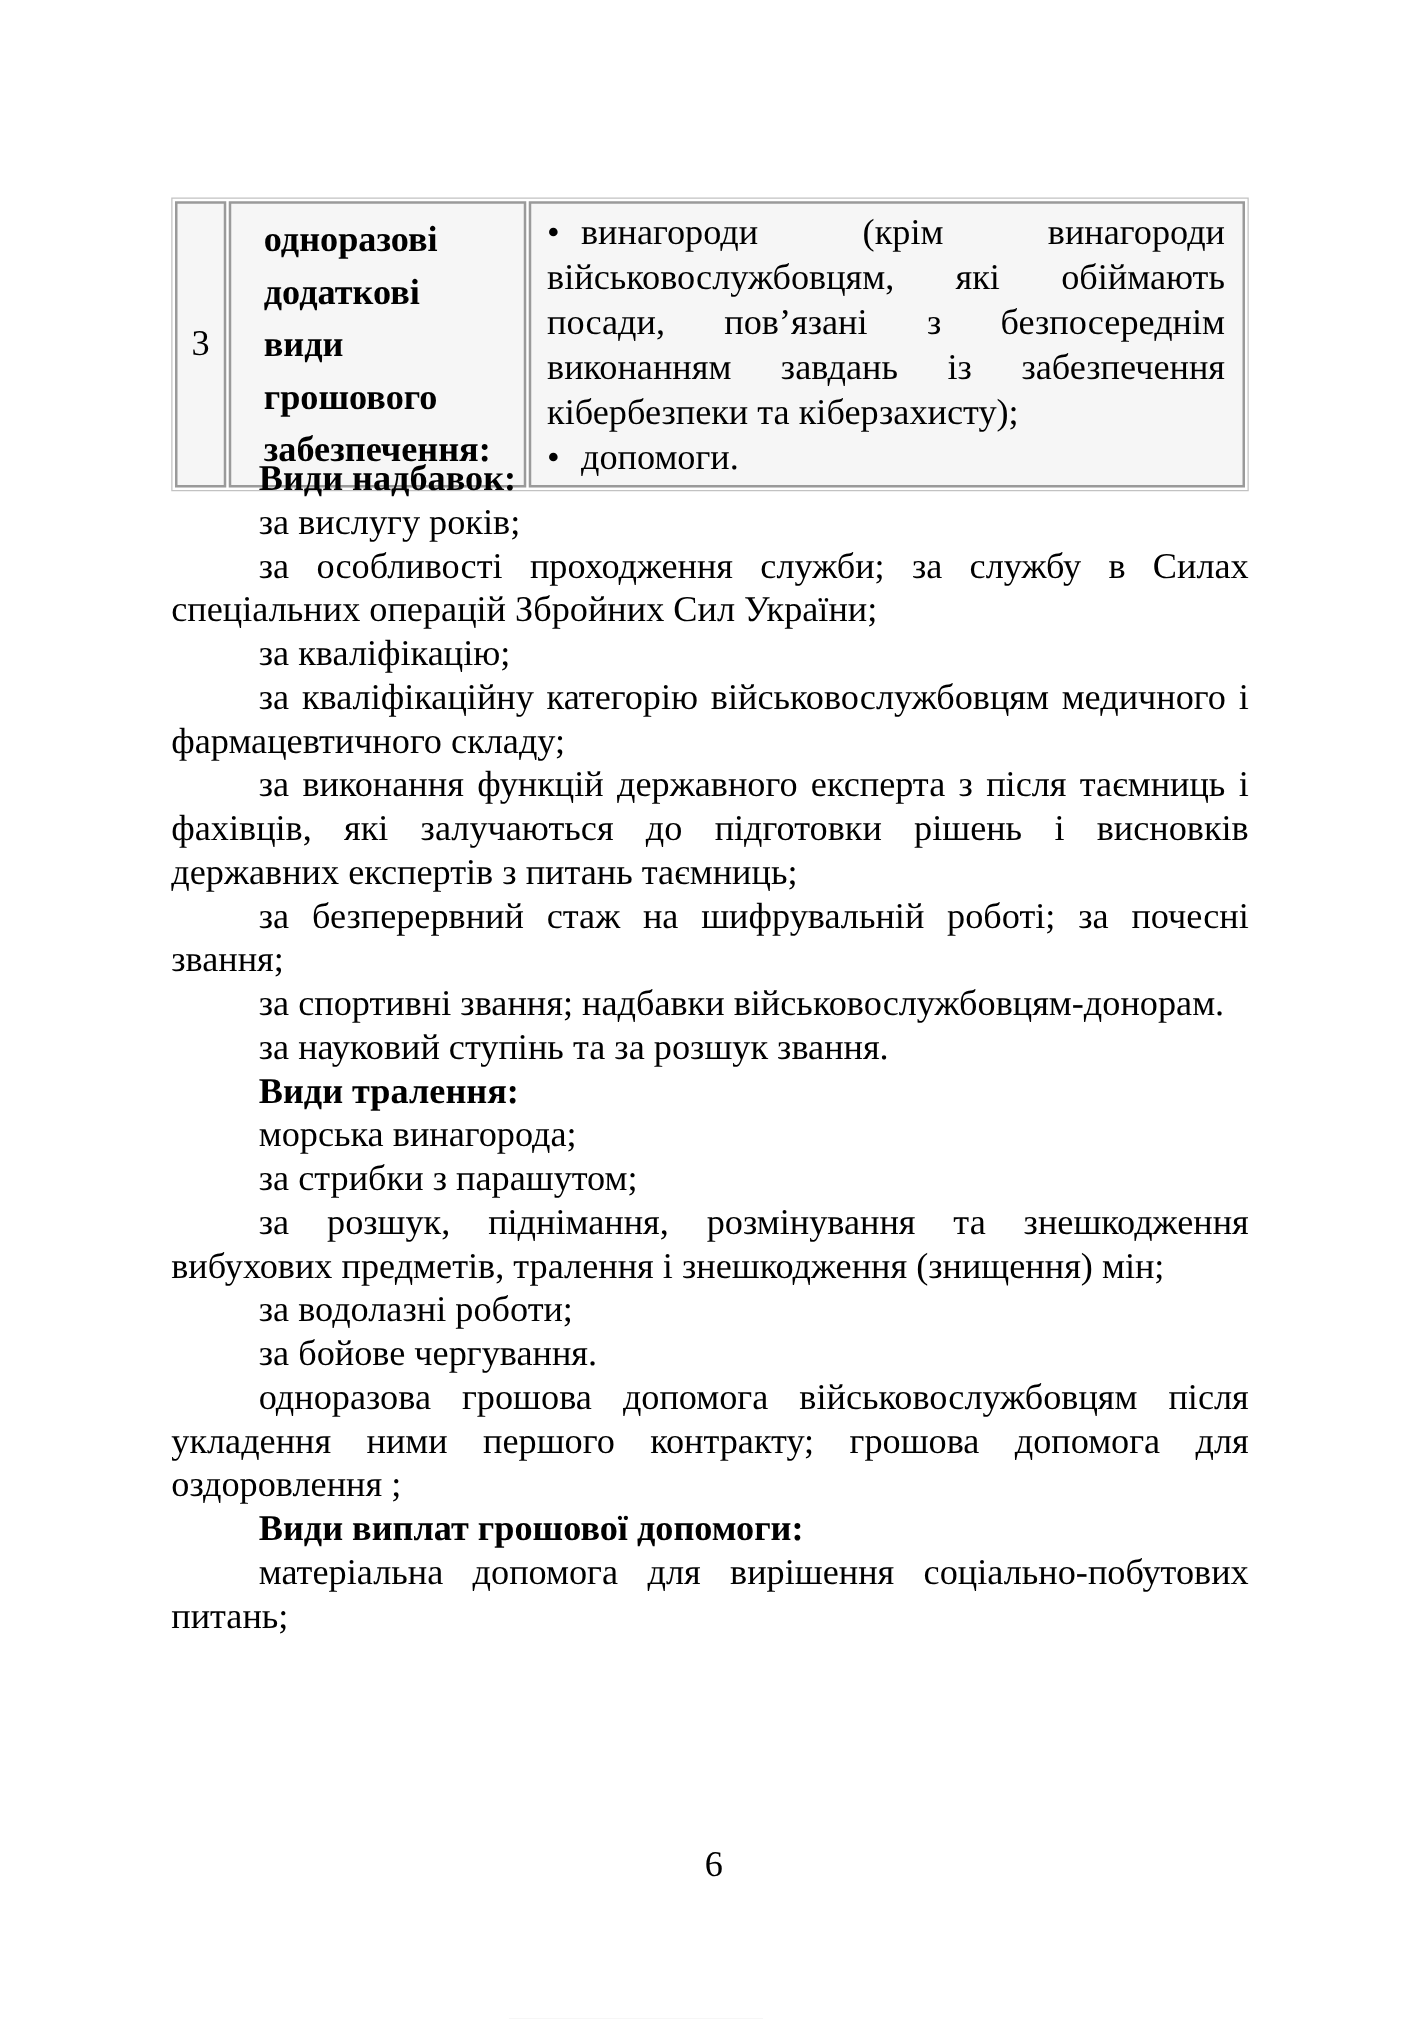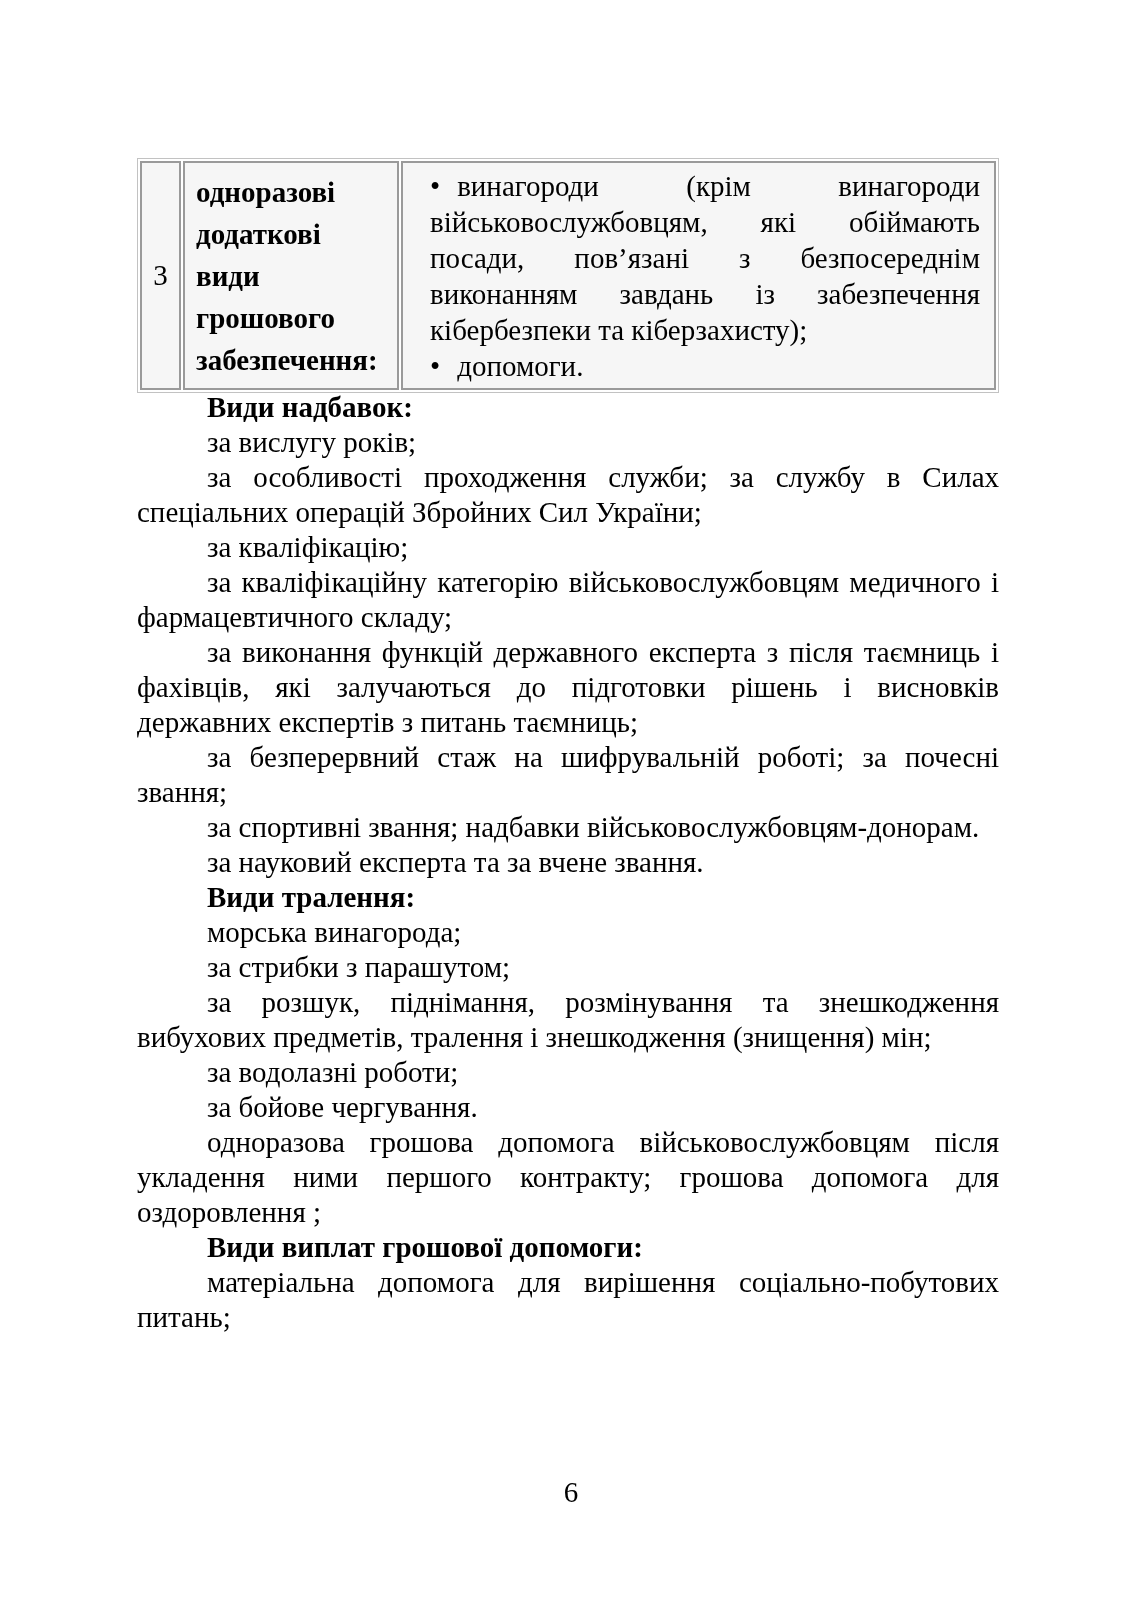--- a/index.html
+++ b/index.html
@@ -26,32 +26,32 @@
   .td {
     display:table-cell;
     border:2px solid #9a9a9a;
     background:#f6f6f6;
     font-size:29px;
   }
   .td-num   { width:41px; text-align:center; vertical-align:middle; }
   .td-label {
     width:216px; vertical-align:middle;
     font-weight:bold; text-align:justify;
-    padding:4px 11px; line-height:42px;
+    padding:4px 26px; line-height:42px;
   }
   .td-content {
     vertical-align:top; text-align:justify;
-    padding:5px 14px 4px 27px; line-height:36px;
+    padding:5px 14px 4px 13px; line-height:36px;
   }
   .bullet-item { text-align:justify; }
   .bullet { margin-right:17px; }
 
   
   .body-text {
-    position:absolute; left:137px; top:390px; width:862px;
+    position:absolute; left:137px; top:366px; width:862px;
     font-size:29px; line-height:35px;
   }
   .para { text-align:justify; text-indent:70px; }
 
   
   .page-number {
     position:absolute; left:0; top:1476px; width:100%;
     text-align:center; font-size:29px;
   }
 </style>
@@ -77,21 +77,21 @@
 
   <div class="body-text">
     <p class="para"><b>Види надбавок:</b><span></span></p>
     <p class="para"><b></b><span>за вислугу років;</span></p>
     <p class="para"><b></b><span>за особливості проходження служби; за службу в Силах спеціальних операцій Збройних Сил України;</span></p>
     <p class="para"><b></b><span>за кваліфікацію;</span></p>
     <p class="para"><b></b><span>за кваліфікаційну категорію військовослужбовцям медичного і фармацевтичного складу;</span></p>
     <p class="para"><b></b><span>за виконання функцій державного експерта з після таємниць і фахівців, які залучаються до підготовки рішень і висновків державних експертів з питань таємниць;</span></p>
     <p class="para"><b></b><span>за безперервний стаж на шифрувальній роботі; за почесні звання;</span></p>
     <p class="para"><b></b><span>за спортивні звання; надбавки військовослужбовцям-донорам.</span></p>
-    <p class="para"><b></b><span>за науковий експерта та за вчене звання.</span></p>
+    <p class="para"><b></b><span>за науковий ступінь та за розшук звання.</span></p>
     <p class="para"><b>Види тралення:</b><span></span></p>
     <p class="para"><b></b><span>морська винагорода;</span></p>
     <p class="para"><b></b><span>за стрибки з парашутом;</span></p>
     <p class="para"><b></b><span>за розшук, піднімання, розмінування та знешкодження вибухових предметів, тралення і знешкодження (знищення) мін;</span></p>
     <p class="para"><b></b><span>за водолазні роботи;</span></p>
     <p class="para"><b></b><span>за бойове чергування.</span></p>
     <p class="para"><b></b><span>одноразова грошова допомога військовослужбовцям після укладення ними першого контракту; грошова допомога для оздоровлення ;</span></p>
     <p class="para"><b>Види виплат грошової допомоги:</b><span></span></p>
     <p class="para"><b></b><span>матеріальна допомога для вирішення соціально-побутових питань;</span></p>
   </div>

